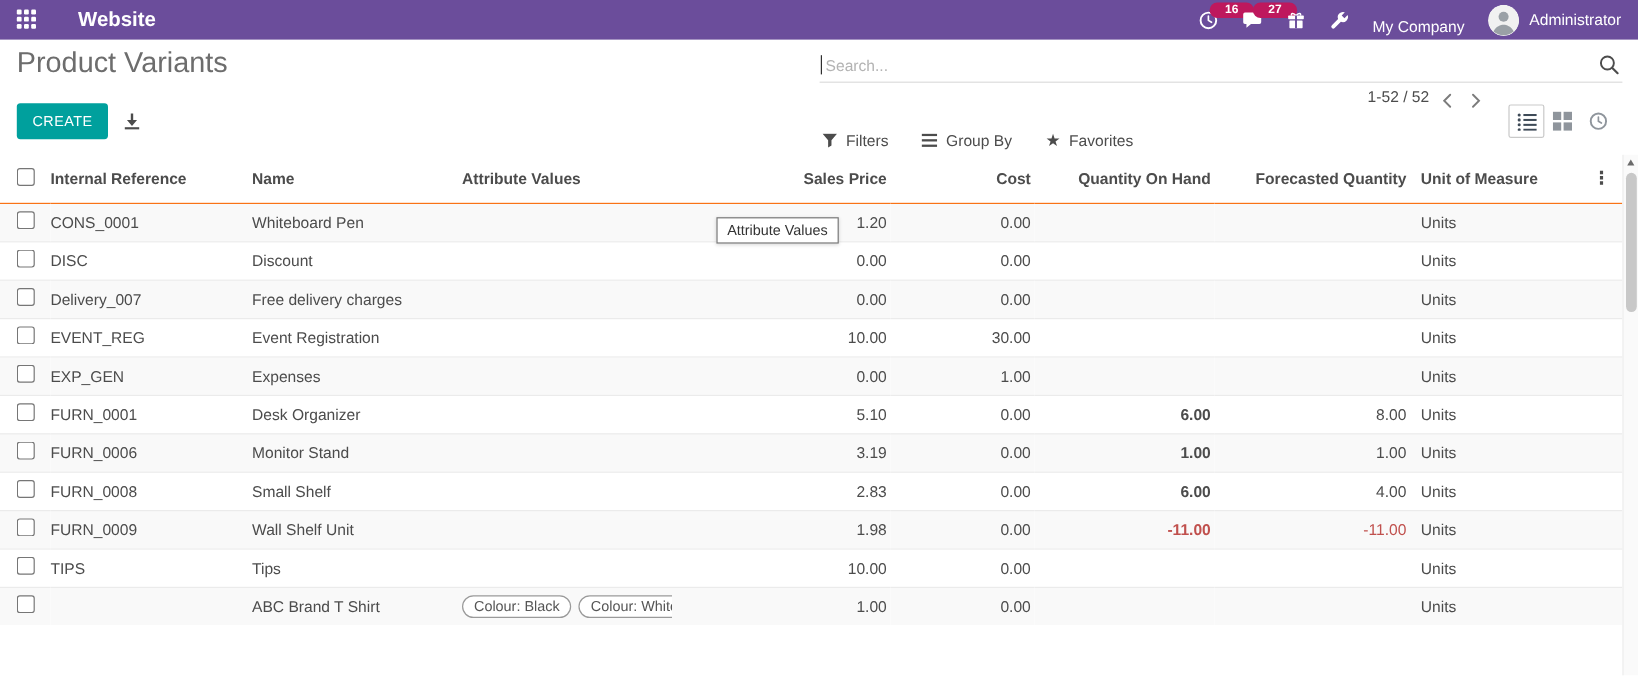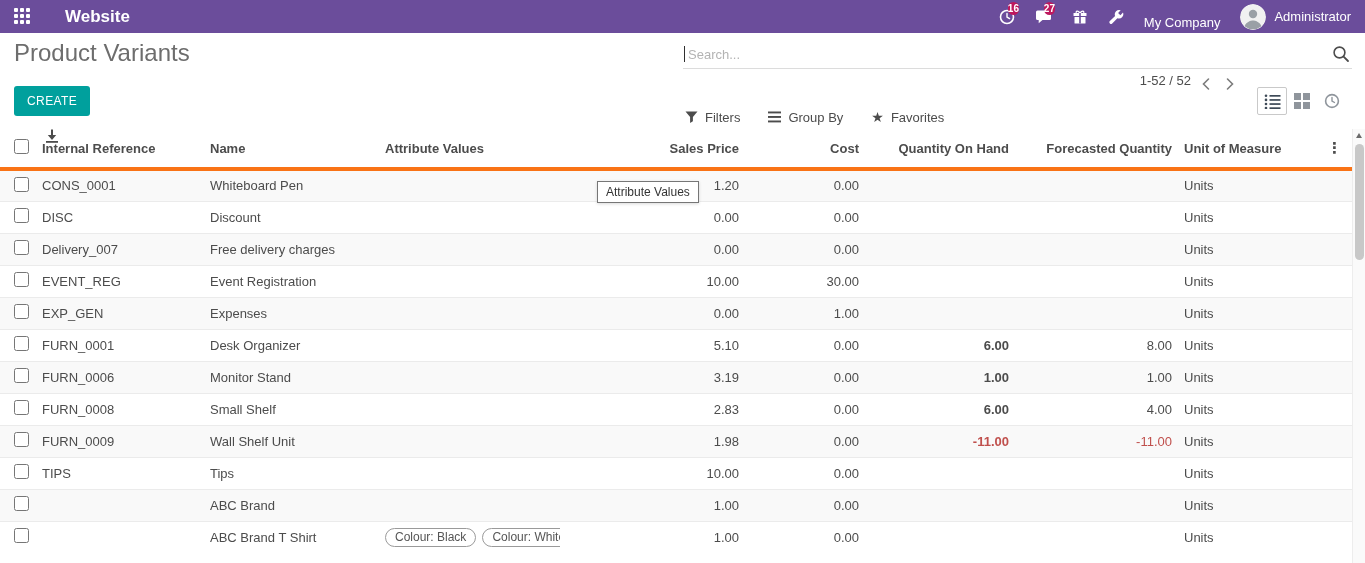--- a/index.html
+++ b/index.html
@@ -8,52 +8,52 @@
 
   
   .topbar{height:33px;background:#6b4d9b;display:flex;align-items:center;color:#fff;padding:0 14px;}
   .apps-icon{width:17px;height:17px;display:grid;grid-template-columns:repeat(3,4px);grid-template-rows:repeat(3,4px);gap:2px;cursor:pointer;margin-right:34px;flex:none;}
   .apps-icon i{background:#fff;border-radius:1px;}
   .brand{font-size:17px;font-weight:700;margin-right:44px;cursor:pointer;white-space:nowrap;}
   .menu{display:flex;align-items:center;}
   .menu-item{font-size:13px;padding:0 11px;line-height:33px;cursor:pointer;white-space:nowrap;}
   .topbar-right{margin-left:auto;display:flex;align-items:center;gap:20px;}
   .icon-wrap{position:relative;display:flex;align-items:center;cursor:pointer;}
-  .badge{position:absolute;top:-7px;left:9px;background:#be185d;color:#fff;font-size:10px;font-weight:700;border-radius:8px;padding:1px 0;line-height:11px;}
+  .badge{position:absolute;top:-7px;left:9px;background:#be185d;color:#fff;font-size:10px;font-weight:700;border-radius:8px;padding:1px 13px;line-height:11px;}
   .company{font-size:13px;cursor:pointer;white-space:nowrap;margin-top:12px;}
   .user{display:flex;align-items:center;gap:8px;font-size:13px;cursor:pointer;white-space:nowrap;}
   .avatar{width:26px;height:26px;border-radius:50%;overflow:hidden;flex:none;display:flex;}
 
   
   .subheader{height:40px;display:flex;align-items:center;padding-left:14px;position:relative;}
   .page-title{font-size:24px;font-weight:400;color:#6d6d6d;}
   .searchbox{position:absolute;left:683px;right:13px;top:7px;height:29px;border-bottom:1px solid #dcdcdc;display:flex;align-items:center;}
   .caret{width:1px;height:16px;background:#2f2f2f;margin-left:1px;flex:none;}
   .searchbox input{border:none;outline:none;flex:1;font-size:13px;color:#4c4c4c;padding-left:3px;background:transparent;font-family:inherit;}
   .searchbox input::placeholder{color:#b3b3b3;}
   .search-icon{flex:none;margin-right:2px;display:flex;cursor:pointer;}
 
   
   .controlbar{height:56px;position:relative;}
-  .left-group{position:absolute;left:14px;top:13px;display:flex;align-items:center;gap:12px;flex-direction:column;}
+  .left-group{position:absolute;left:14px;top:13px;display:flex;align-items:center;gap:12px;}
   .create-btn{background:#00a09d;color:#fff;border:none;border-radius:3px;font-size:12px;font-weight:500;padding:8px 13px;cursor:pointer;letter-spacing:.4px;font-family:inherit;}
   .export-icon{cursor:pointer;display:flex;}
   .filter-group{position:absolute;left:685px;top:0;height:56px;display:flex;align-items:center;gap:28px;}
   .ctl{display:flex;align-items:center;gap:7px;font-size:13px;color:#4c4c4c;cursor:pointer;white-space:nowrap;margin-top:32px;}
   .star{font-size:14px;color:#4c4c4c;line-height:1;}
   .pager{position:absolute;right:124px;top:0;height:56px;display:flex;gap:4px;font-size:13px;color:#4c4c4c;}
   .pager-btn{background:none;border:none;cursor:pointer;display:flex;padding:4px 6px;}
   .switcher{position:absolute;right:18px;top:14px;display:flex;align-items:center;}
   .view-btn{width:30px;height:28px;background:transparent;border:1px solid transparent;display:flex;align-items:center;justify-content:center;cursor:pointer;padding:0;}
   .view-btn.active{border-color:#c9c9c9;border-radius:2px;background:#fff;}
 
   
   .listview{position:relative;width:1352px;}
   table{border-collapse:collapse;table-layout:fixed;width:1352px;font-size:13px;color:#4c4c4c;}
-  thead th{height:40px;font-weight:700;text-align:left;border-bottom:4px solid #f97316;vertical-align:middle;cursor:pointer;}
+  thead th{height:40px;font-weight:700;text-align:left;border-bottom:1px solid #f97316;vertical-align:middle;cursor:pointer;}
   thead th.num{text-align:right;}
   tbody td{height:32px;border-top:1px solid #ebebeb;vertical-align:middle;overflow:hidden;white-space:nowrap;}
   tbody tr:first-child td{border-top:none;}
   tbody tr:nth-child(odd) td{background:#f9f9f9;}
   tbody tr{cursor:pointer;}
   .cb{padding-left:14px;}
   .num{text-align:right;padding-right:3px;}
   .uom{padding-left:9px;}
   .opt{text-align:right;padding-right:10px;}
   .dots{font-size:15px;color:#4c4c4c;cursor:pointer;font-weight:700;line-height:1;}
@@ -365,32 +365,20 @@
           <td class="num">10.00</td>
           <td class="num">0.00</td>
           <td class="num"></td>
           <td class="num"></td>
           <td class="uom">Units</td>
           <td class="opt"></td>
         </tr>
       <tr>
           <td class="cb"><input type="checkbox" style=""></td>
           <td></td>
-          <td>ABC Brand</td>
-          <td></td>
-          <td class="num">1.00</td>
-          <td class="num">0.00</td>
-          <td class="num"></td>
-          <td class="num"></td>
-          <td class="uom">Units</td>
-          <td class="opt"></td>
-        </tr>
-      <tr>
-          <td class="cb"><input type="checkbox" style=""></td>
-          <td></td>
           <td>ABC Brand T Shirt</td>
           <td><span class="pill">Colour: Black</span><span class="pill">Colour: White</span></td>
           <td class="num">1.00</td>
           <td class="num">0.00</td>
           <td class="num"></td>
           <td class="num"></td>
           <td class="uom">Units</td>
           <td class="opt"></td>
         </tr>
     </tbody>

